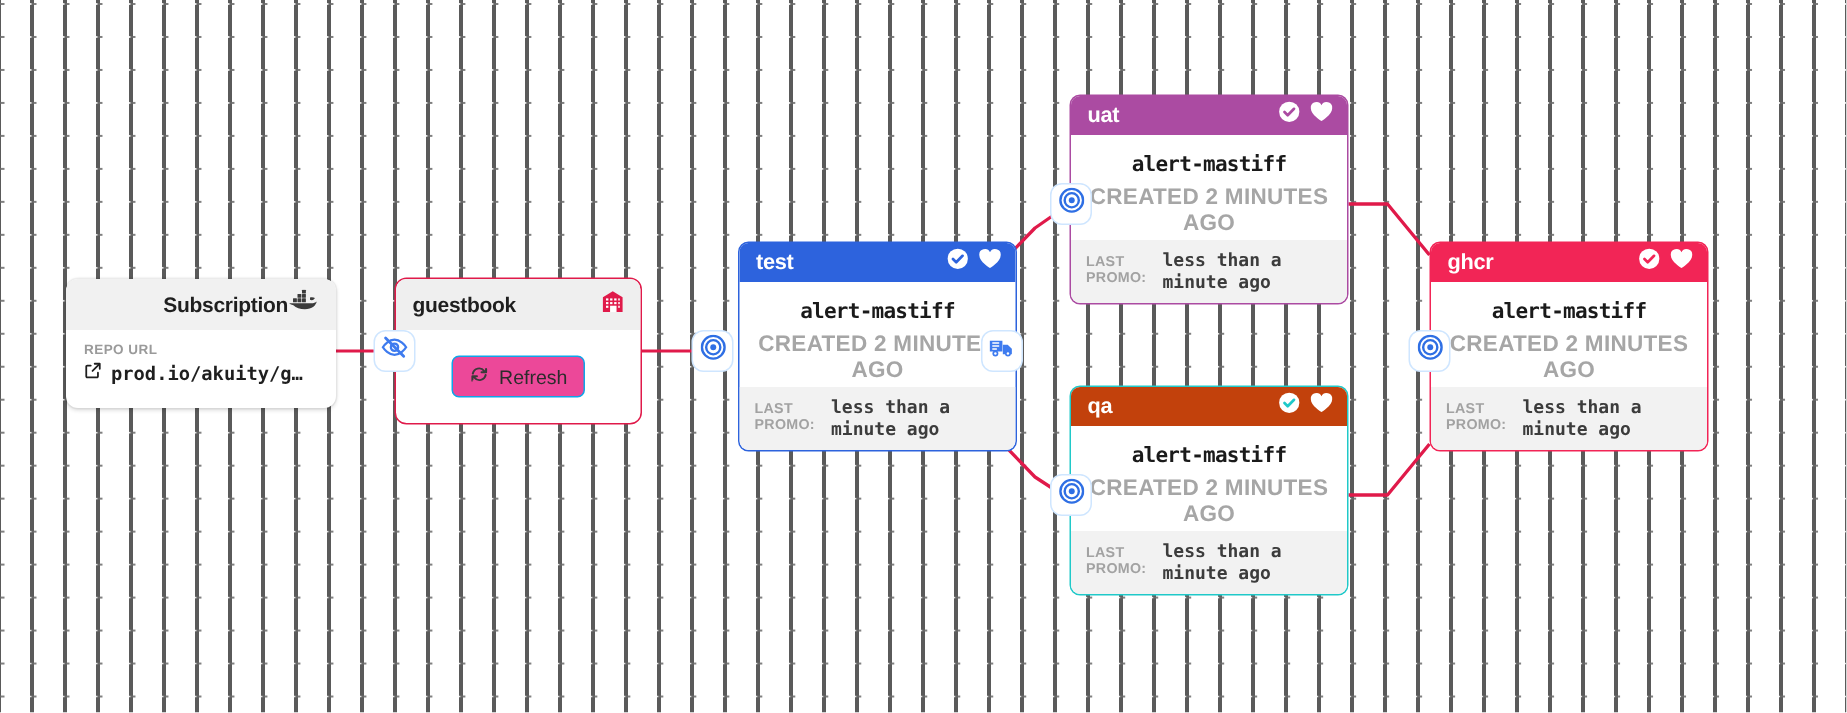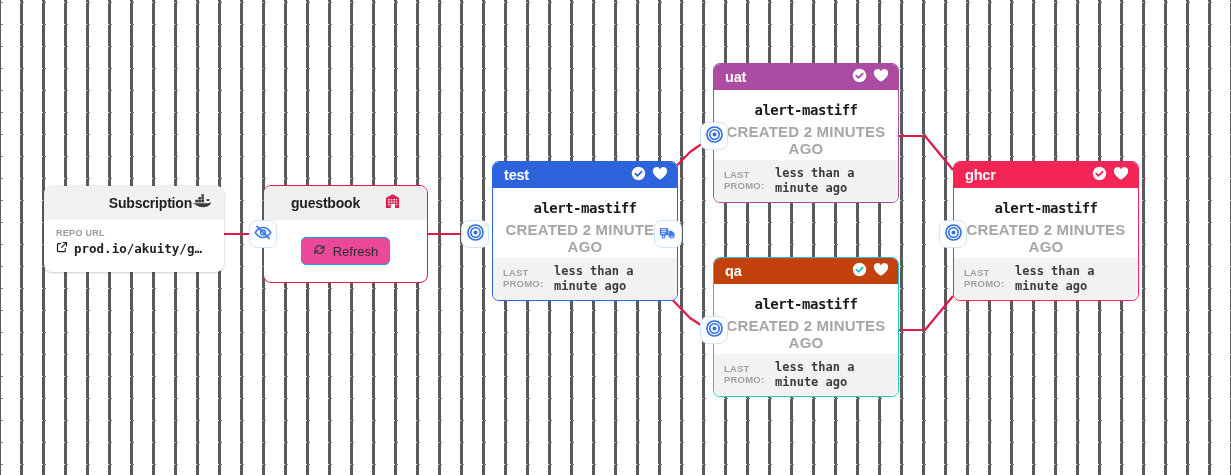--- a/index.html
+++ b/index.html
@@ -65,21 +65,21 @@
     position: absolute; left: 263px; top: 185px;
     width: 165px; height: 98px;
     background: #ffffff;
     border: 1.5px solid #e01a4a;
     border-radius: 8px;
     overflow: hidden;
   }
   .wh-head {
     height: 34px; background: #efefef;
     display: flex; align-items: center; justify-content: space-between;
-    padding: 0 27px;
+    padding: 0 11px;
   }
   .wh-title { font-size: 14px; font-weight: 700; color: #1f1f1f; letter-spacing: -.2px; }
   .wh-body { height: 62px; display: flex; align-items: center; justify-content: center; }
   .refresh-btn {
     display: inline-flex; align-items: center; gap: 7px;
     background: #ec4899; border: 1px solid #0ea5e9; border-radius: 5px;
     padding: 5px 11px; font-size: 13px; color: #2c2c2c; cursor: pointer;
     font-family: "Liberation Sans", sans-serif;
   }
 

